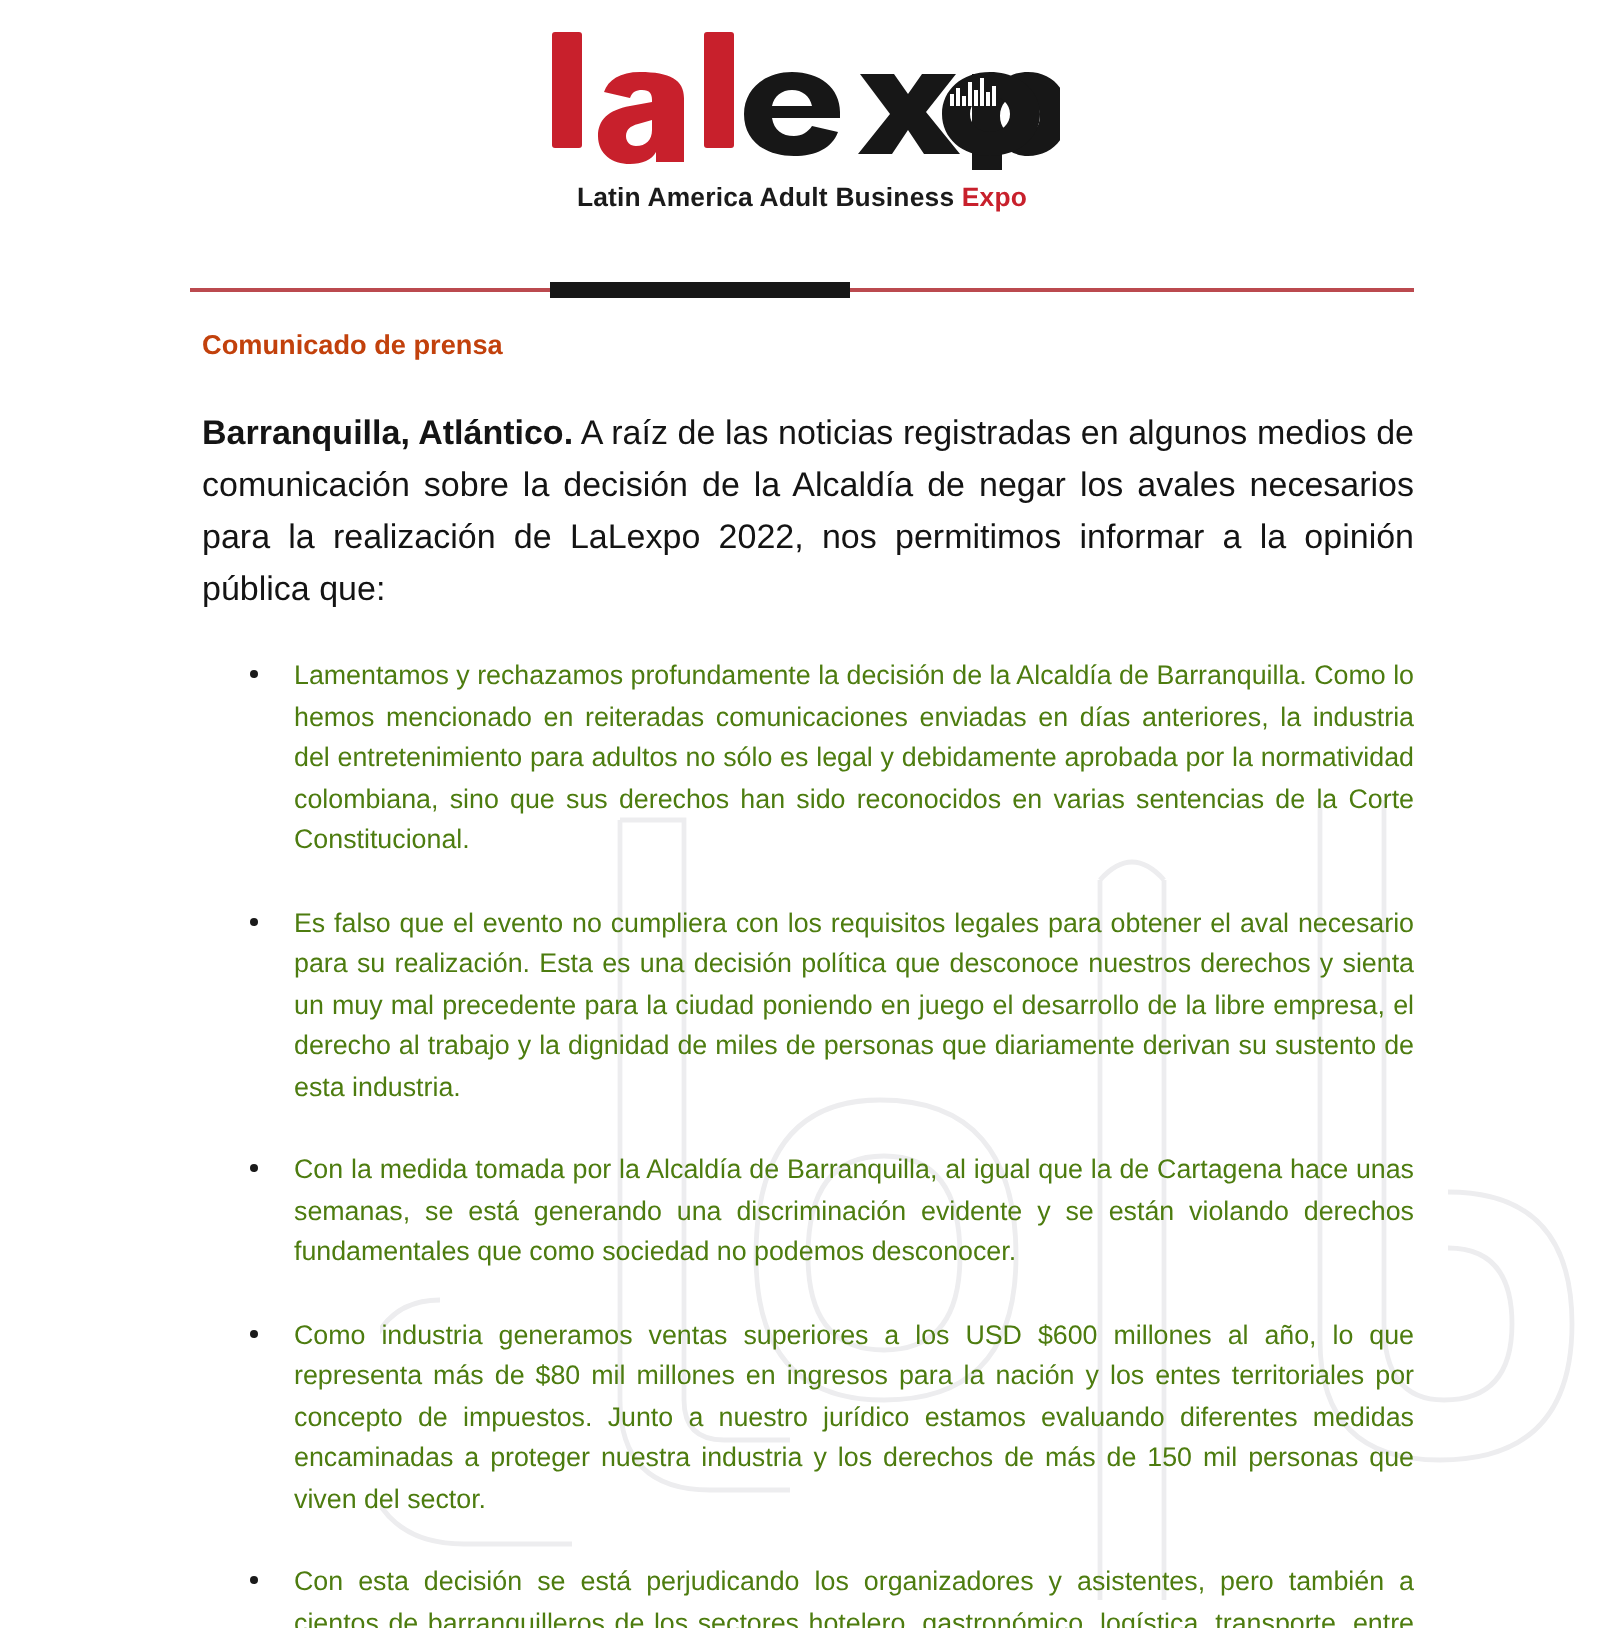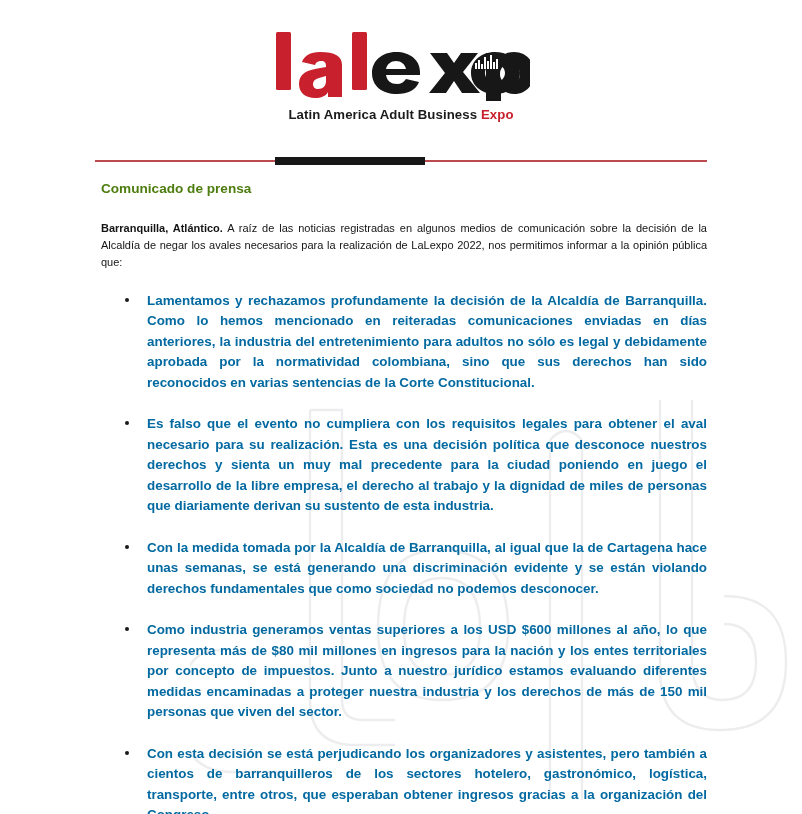--- a/index.html
+++ b/index.html
@@ -33,21 +33,21 @@
     pointer-events: none;
     z-index: 0;
     opacity: 1;
   }
   #watermark svg { display: block; width: 100%; height: 100%; }
 
   
   .logo-block {
     position: relative;
     z-index: 2;
-    padding-top: 30px;
+    padding-top: 14px;
     text-align: center;
   }
   .logo-mark {
     display: block;
     margin: 0 auto;
     width: 258px;
     height: 72px;
   }
   .logo-tagline {
     margin: 6px auto 0;
@@ -89,48 +89,47 @@
     z-index: 2;
     width: 612px;
     margin: 0 auto;
     padding-top: 14px;
   }
 
   .doc-title {
     font-size: 13.6px;
     font-weight: bold;
     line-height: 1.32;
-    color: #4d7c0f;
+    color: #c2410c;
     margin: 0 0 0 6px;
   }
   .doc-title .line { display: block; }
 
   .lede {
     margin: 23px 0 0 6px;
-    font-size: 11px;
+    font-size: 17px;
     line-height: 1.53;
     text-align: justify;
     color: #141414;
   }
   .lede b { font-weight: bold; }
 
   ul.points {
     list-style: none;
     margin: 20px 0 0 0;
     padding: 0;
   }
   ul.points li {
     position: relative;
     margin: 0 0 21px 0;
     padding-left: 52px;
     font-size: 13.4px;
     line-height: 1.53;
     text-align: justify;
-    color: #0369a1;
-    font-weight: bold;
+    color: #4d7c0f;
   }
   ul.points li:last-child { margin-bottom: 0; }
   ul.points li .bullet {
     position: absolute;
     left: 30px;
     top: 7px;
     width: 4px;
     height: 4px;
     border-radius: 50%;
     background: #1a1a1a;

